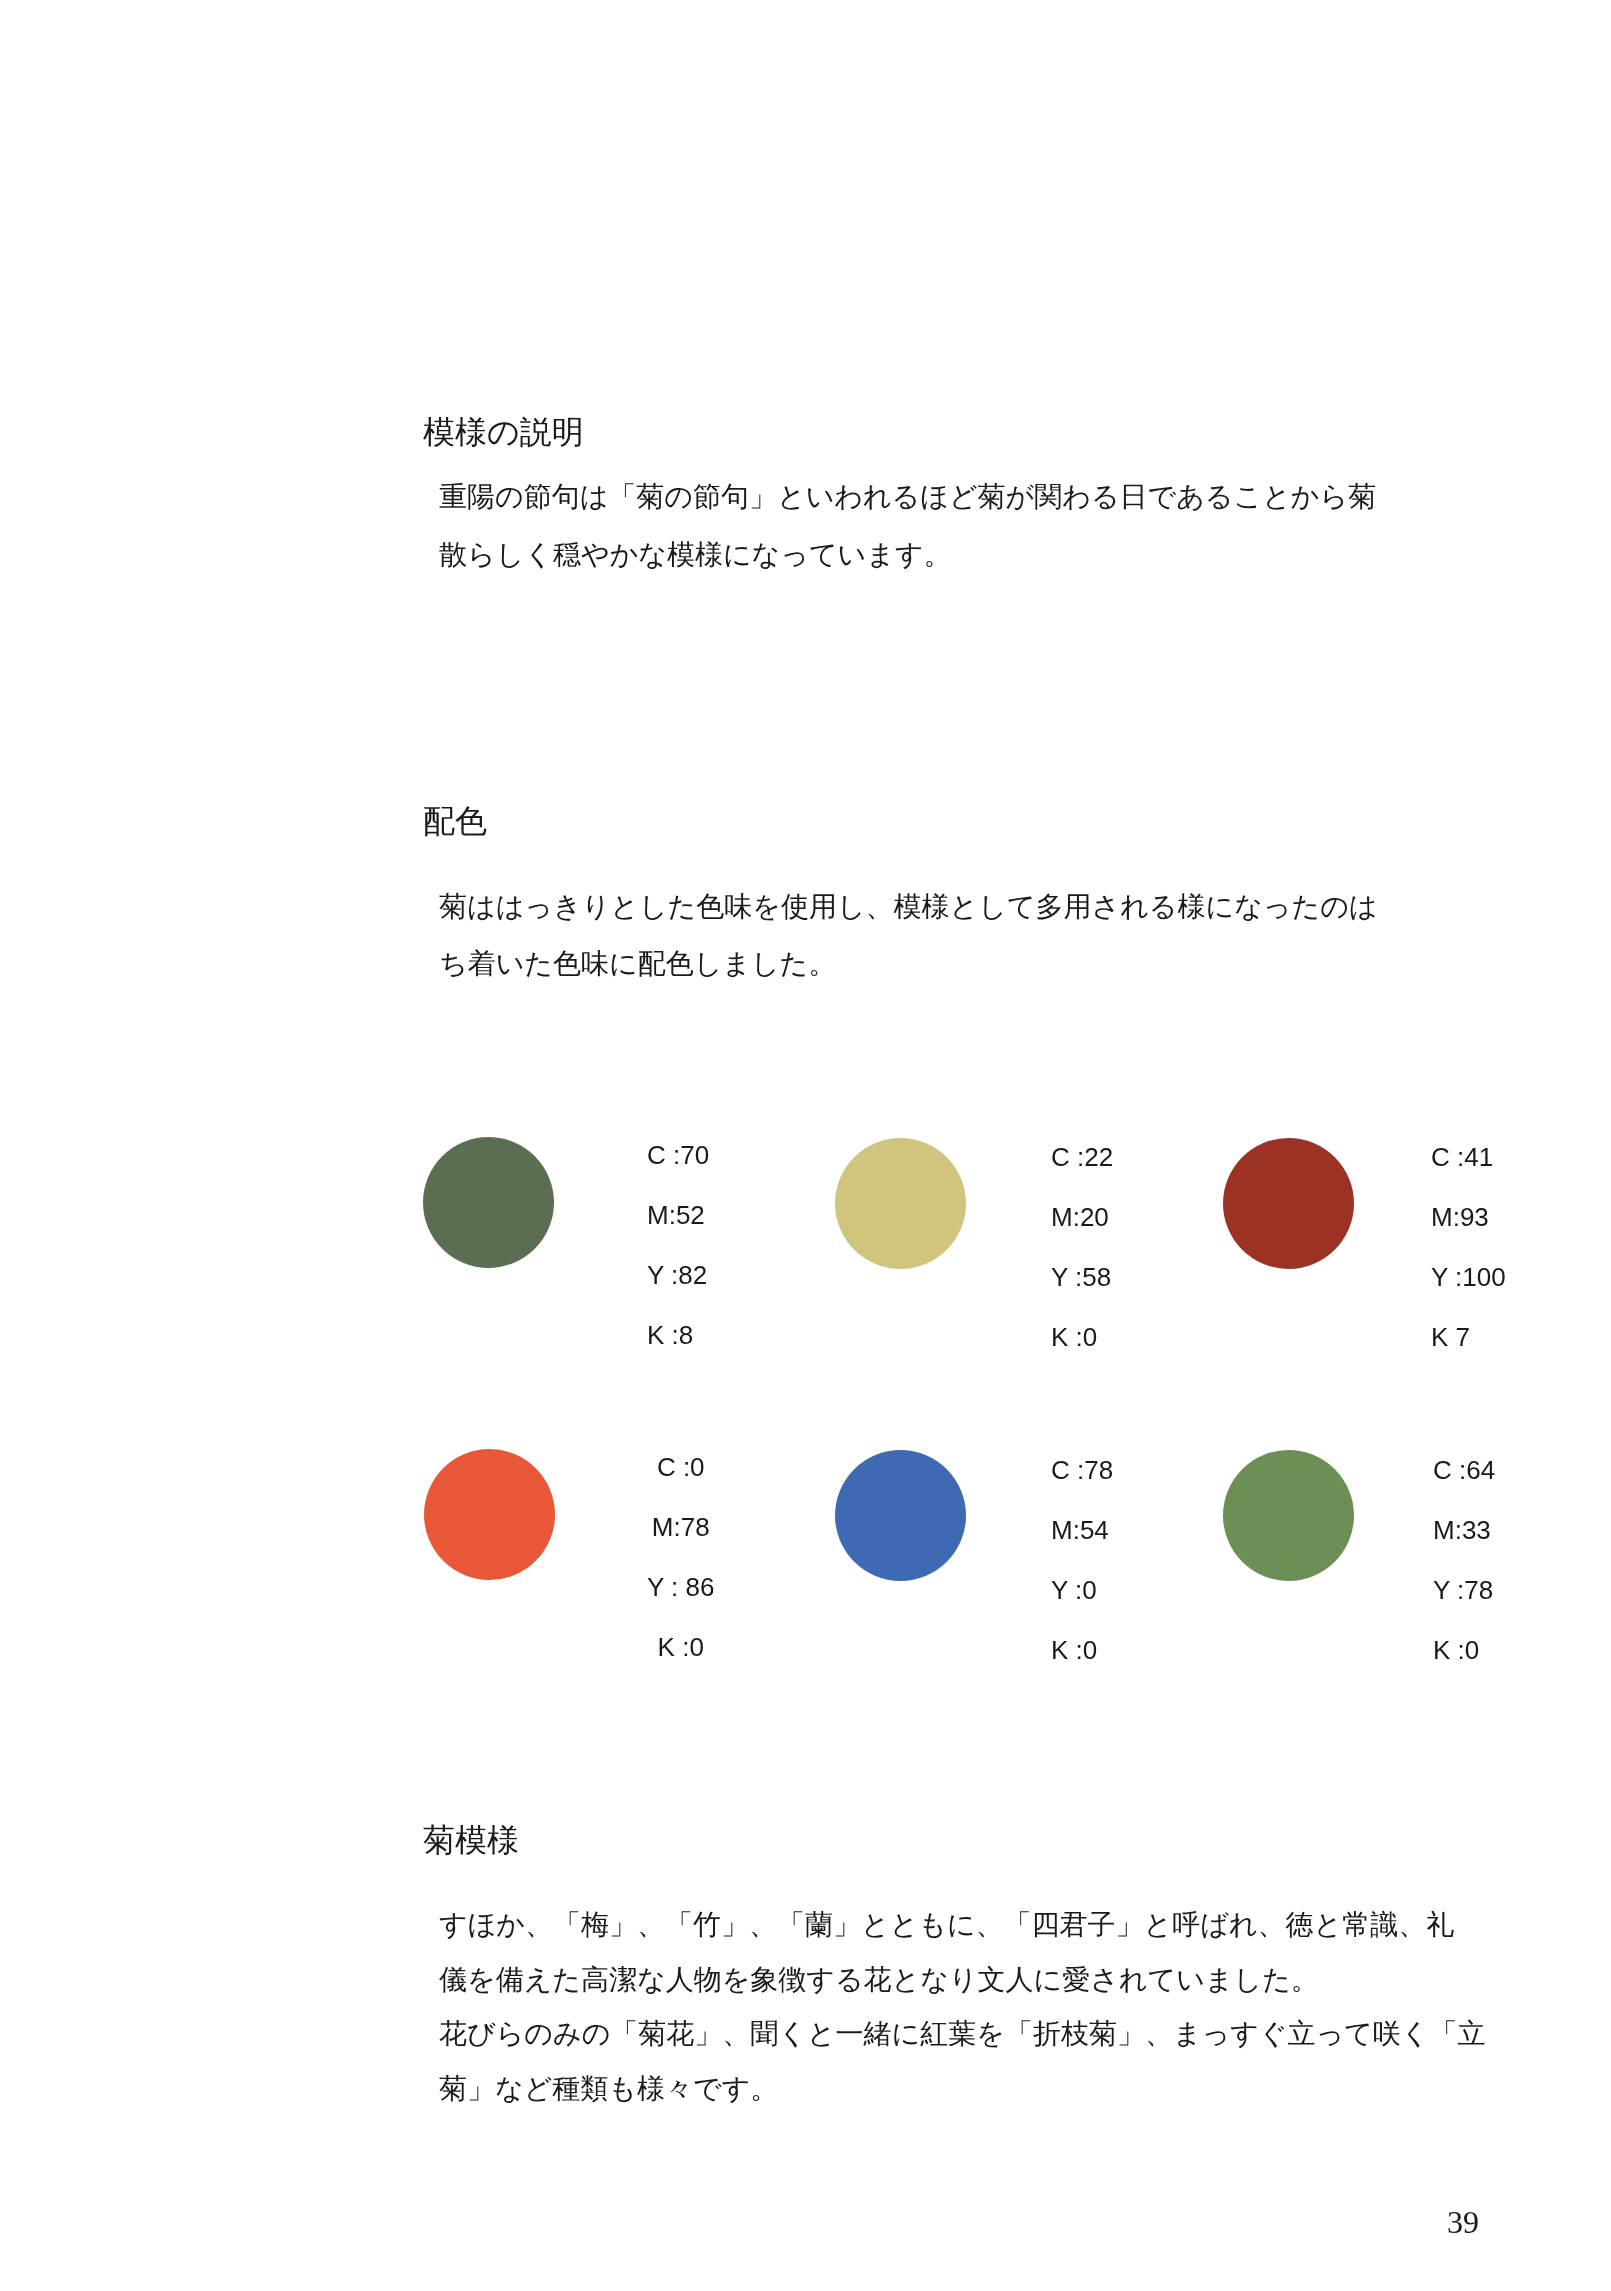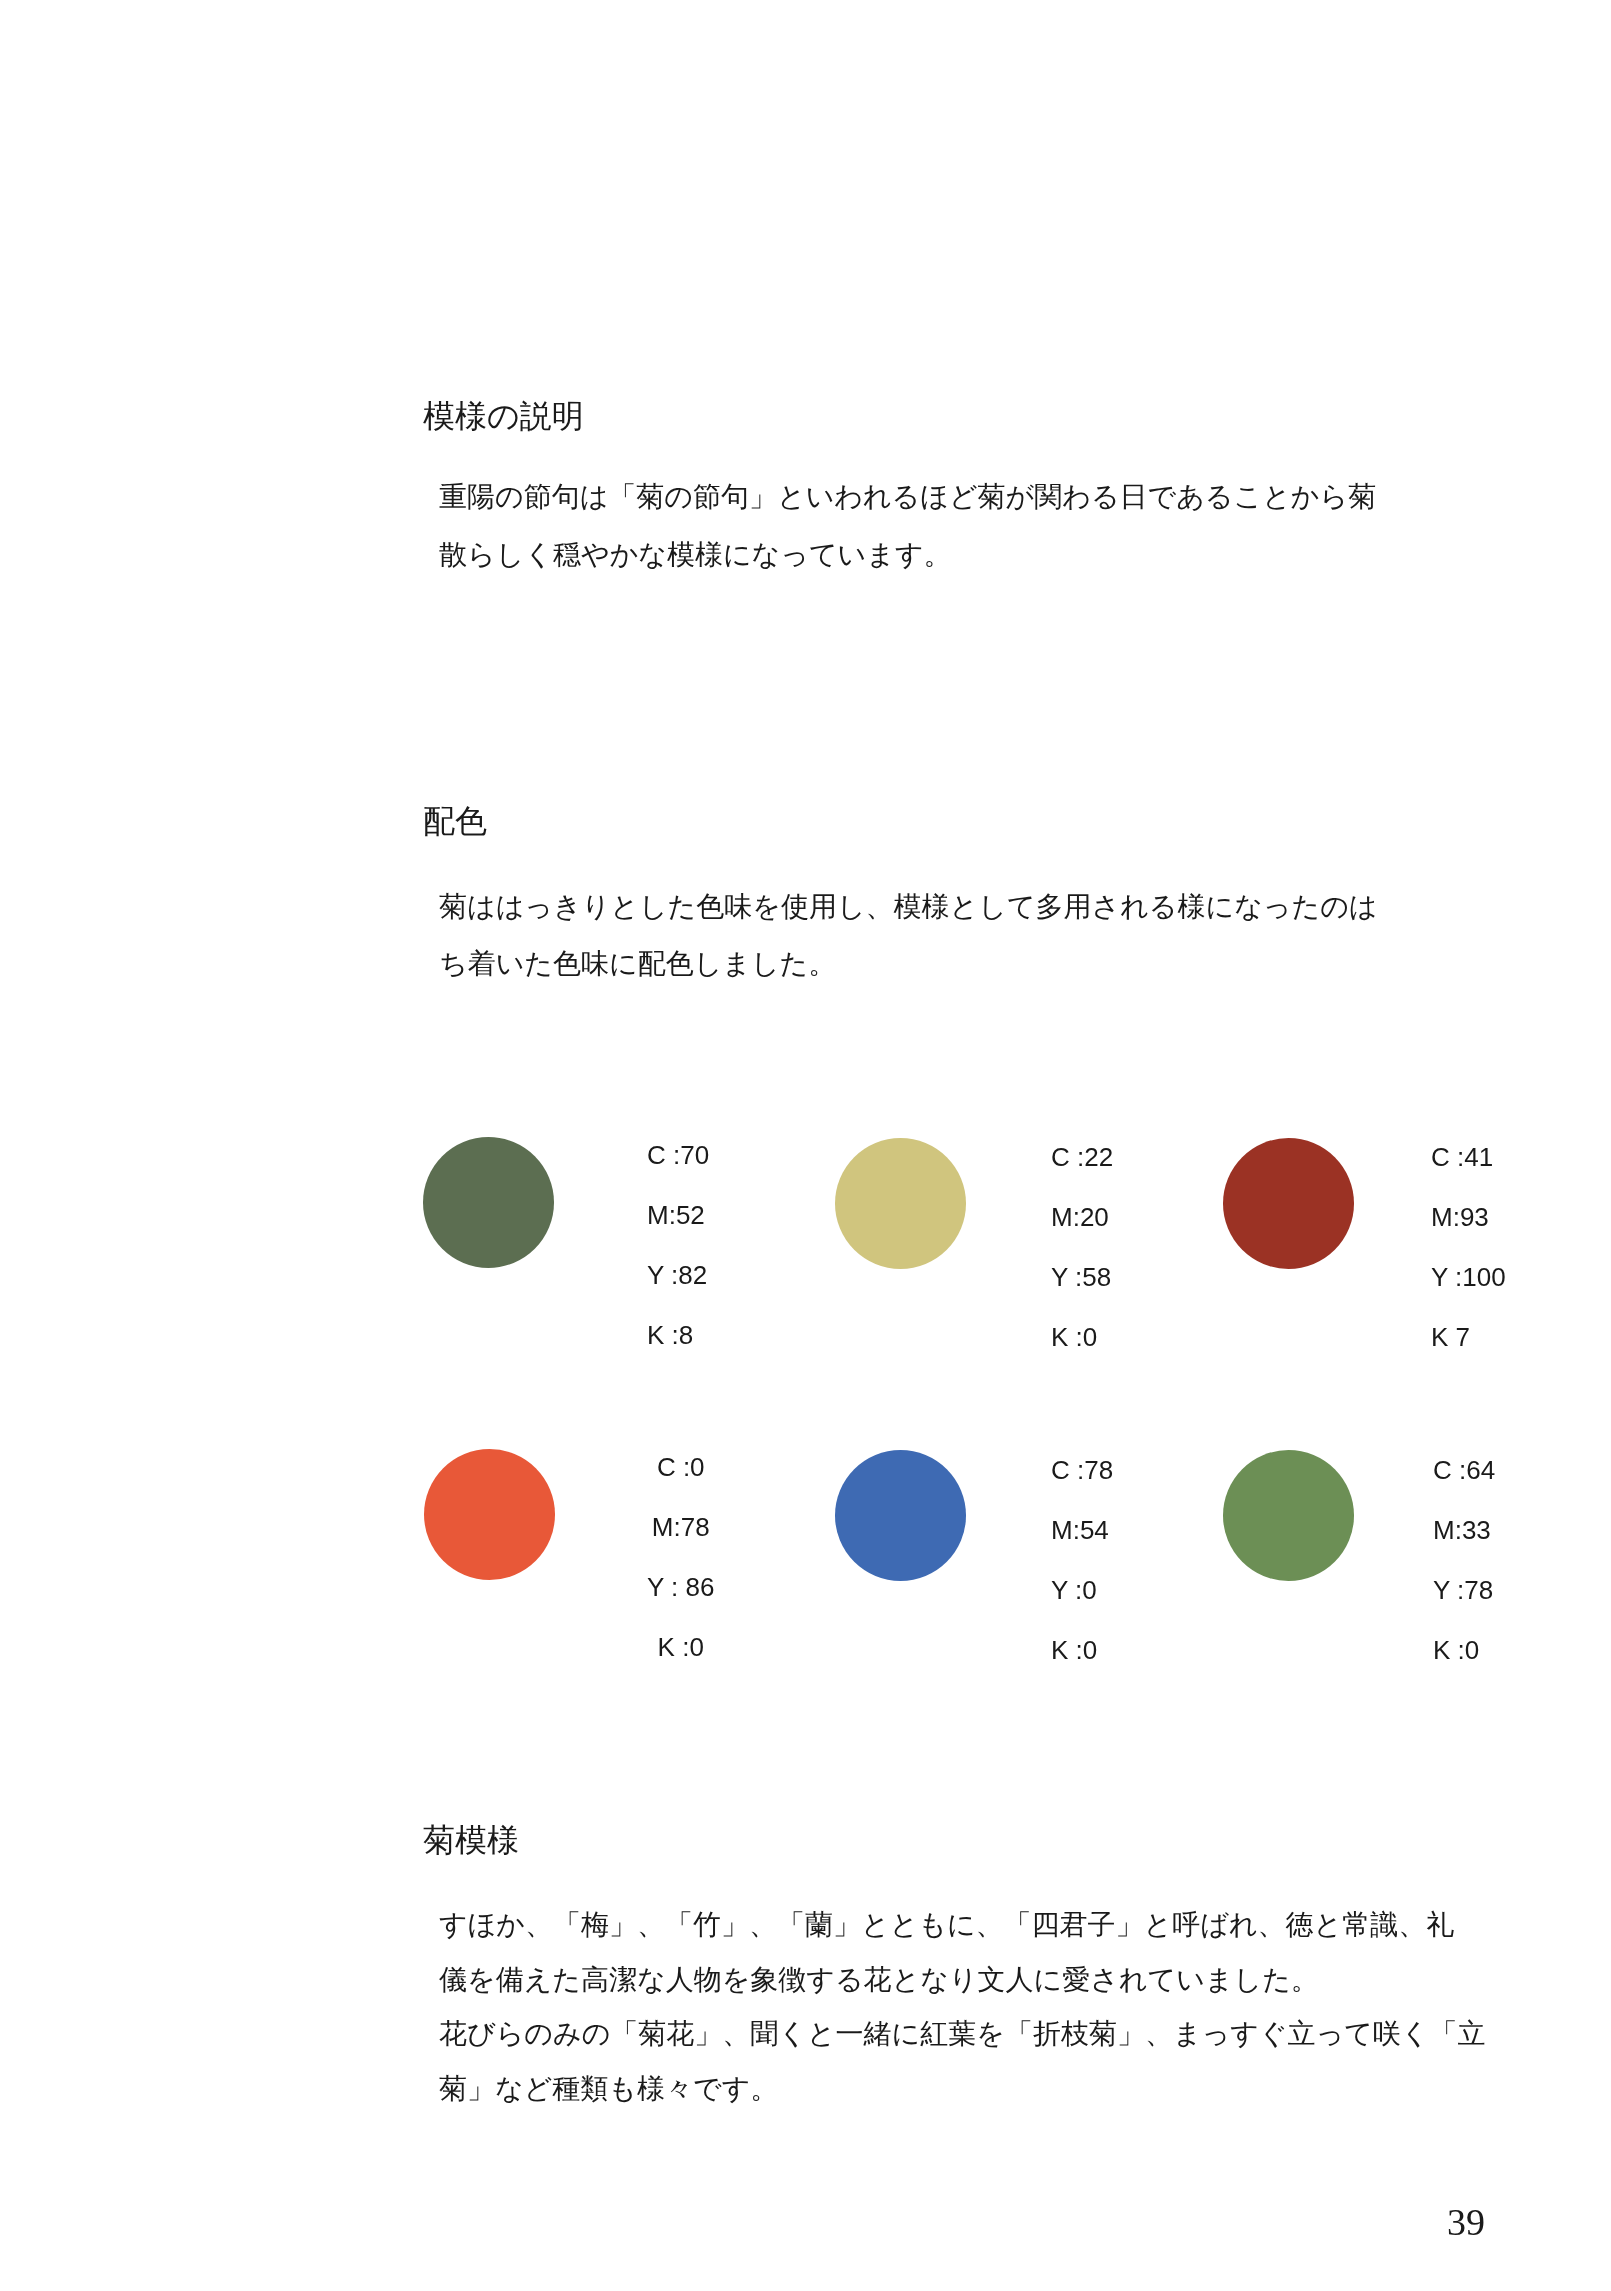--- a/index.html
+++ b/index.html
@@ -4,26 +4,26 @@
 <style>
   html, body { margin: 0; padding: 0; background: #ffffff; }
   body { width: 1612px; height: 2292px; position: relative; overflow: hidden; color: #1a1a1a; }
   .jp { font-family: "DejaVu Serif", "Liberation Serif", serif; }
   .heading { position: absolute; left: 423px; font-size: 32px; line-height: 37px; margin: 0; font-weight: normal; white-space: nowrap; }
   .para { position: absolute; left: 423px; width: 1069px; font-size: 28px; margin: 16px; }
   .line { display: block; height: 37px; line-height: 37px; white-space: nowrap; letter-spacing: 0px; }
   .swatch { position: absolute; width: 131px; height: 131px; border-radius: 50%; }
   .cmyk { position: absolute; font-family: Liberation Sans, sans-serif; font-size: 26px; margin-left: 44px; }
   .cmyk .row { display: block; height: 60px; line-height: 37px; white-space: nowrap; }
-  .pagenum { position: absolute; left: 1447px; top: 2206px; font-family: "Liberation Serif", serif; font-size: 38px; line-height: 33px; }
+  .pagenum { position: absolute; left: 1447px; top: 2206px; font-family: "Liberation Serif", serif; font-size: 32px; line-height: 33px; }
 </style>
 </head>
 <body>
 
-<h2 class="heading jp" style="top:398px;">模様の説明</h2>
+<h2 class="heading jp" style="top:414px;">模様の説明</h2>
 <div class="para jp" style="top:462px;">
   <span class="line" style="height:58px;">重陽の節句は「菊の節句」といわれるほど菊が関わる日であることから菊</span>
   <span class="line">散らしく穏やかな模様になっています。</span>
 </div>
 
 <h2 class="heading jp" style="top:803px;">配色</h2>
 <div class="para jp" style="top:872px;">
   <span class="line" style="height:57px;">菊ははっきりとした色味を使用し、模様として多用される様になったのは</span>
   <span class="line">ち着いた色味に配色しました。</span>
 </div>

